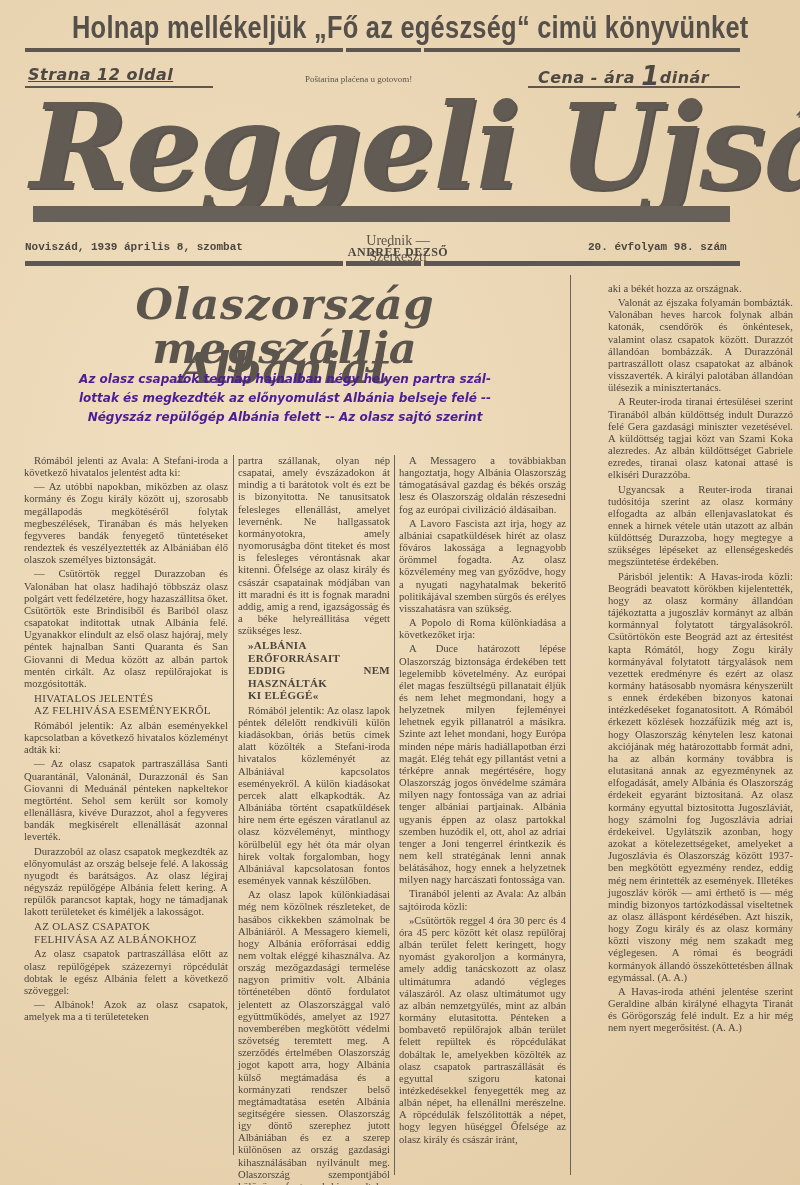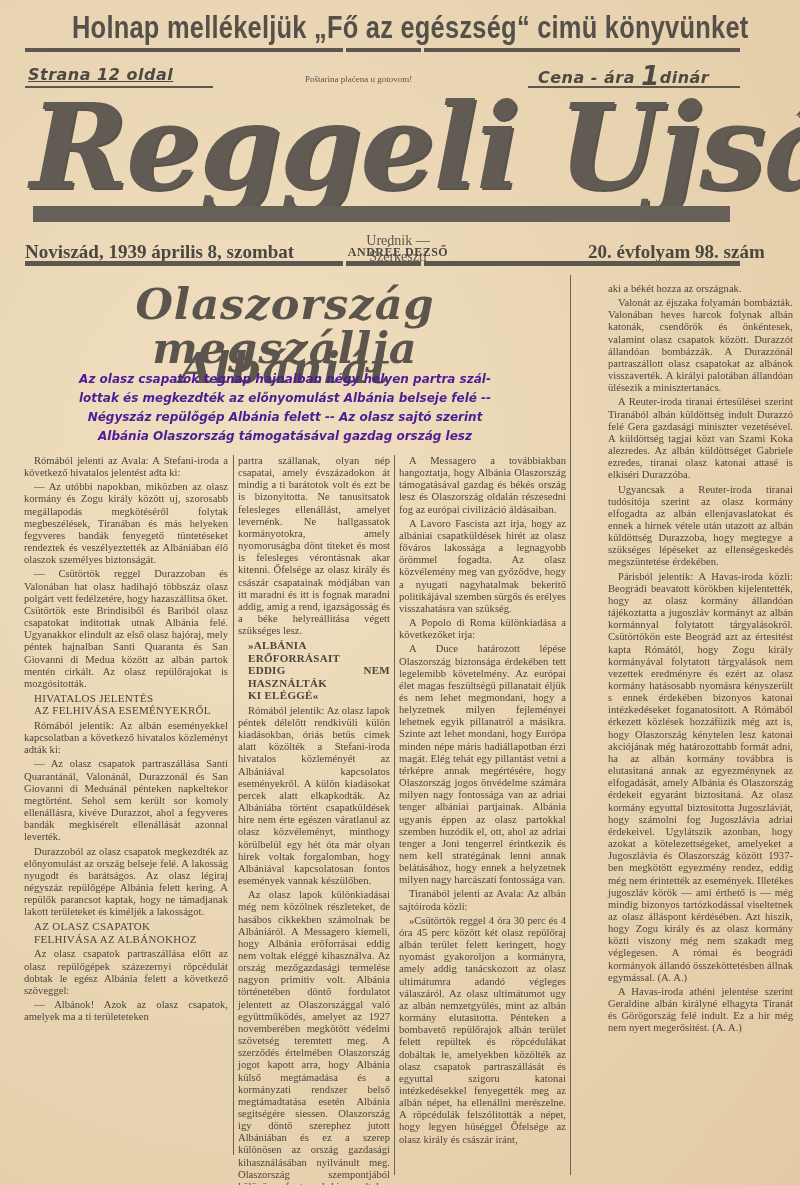--- a/index.html
+++ b/index.html
@@ -25,21 +25,21 @@
     font-style: italic; letter-spacing: 0.5px;
   }
   .meta-c { font-size: 9px; font-family: "Liberation Serif", serif; color: #5a544c; }
   .masthead {
     left: 30px; top: 82px; width: 740px; height: 130px;
     font-family: "DejaVu Serif", serif; font-style: italic; font-weight: bold;
     font-size: 118px; line-height: 130px; color: #615b53; letter-spacing: -2px;
     text-align: center; white-space: nowrap;
     text-shadow: 2px 2px 0 #5a544c;
   }
-  .infobar { font-family: Liberation Serif, serif; font-weight: bold; font-size: 19px; color: #4c4740; }
+  .infobar { font-family: Liberation Mono, monospace; font-weight: bold; font-size: 11px; color: #4c4740; }
   .editor-lbl { font-size: 14px; color: #5a544c; text-align: center; width: 120px; }
   .editor-name { font-size: 12px; font-weight: bold; text-align: center; width: 120px; color: #4c4740; letter-spacing: 0.5px; }
   .headline {
     left: 20px; width: 530px; text-align: center;
     font-family: "DejaVu Serif", serif; font-style: italic; font-weight: bold;
     color: #5b554d; font-size: 43px; line-height: 44px; letter-spacing: 1px;
   }
   .deck {
     left: 20px; width: 530px; text-align: center;
     font-family: "DejaVu Sans", sans-serif; font-style: italic; font-weight: bold;
@@ -82,21 +82,20 @@
 <div class="rule" style="left:346px; top:261px; width:75px; height:5px;"></div>
 <div class="rule" style="left:424px; top:261px; width:316px; height:5px;"></div>
 
 <div class="abs headline" style="top:282px;">Olaszország megszállja</div>
 <div class="abs headline" style="top:326px;margin-top:20px;">Albániát</div>
 
 <div class="abs deck" style="top:370px;">
   <div>Az olasz csapatok tegnap hajnalban négy helyen partra szál-</div>
   <div>lottak és megkezdték az előnyomulást Albánia belseje felé --</div>
   <div>Négyszáz repülőgép Albánia felett -- Az olasz sajtó szerint</div>
-  <div>Albánia Olaszország támogatásával gazdag ország lesz</div>
 </div>
 
 <div class="vsep" style="left:233px; top:455px; height:700px;"></div>
 <div class="vsep" style="left:394px; top:455px; height:720px;"></div>
 <div class="vsep" style="left:570px; top:275px; height:900px;"></div>
 
 <div class="col" style="left:24px; top:455px; width:204px;">
   <p>Rómából jelenti az Avala: A Stefani-iroda a következő hivatalos jelentést adta ki:</p>
   <p>— Az utóbbi napokban, miközben az olasz kormány és Zogu király között uj, szorosabb megállapodás megkötéséről folytak megbeszélések, Tiranában és más helyeken fegyveres bandák fenyegető tüntetéseket rendeztek és veszélyeztették az Albániában élő olaszok személyes biztonságát.</p>
   <p>— Csütörtök reggel Durazzoban és Valonában hat olasz hadihajó többszáz olasz polgárt vett fedélzetére, hogy hazaszállitsa őket. Csütörtök este Brindisiből és Bariból olasz csapatokat inditottak utnak Albánia felé. Ugyanakkor elindult az első olasz hajóraj, mely péntek hajnalban Santi Quaranta és San Giovanni di Medua között az albán partok mentén cirkált. Az olasz repülőrajokat is mozgósitották.</p>

